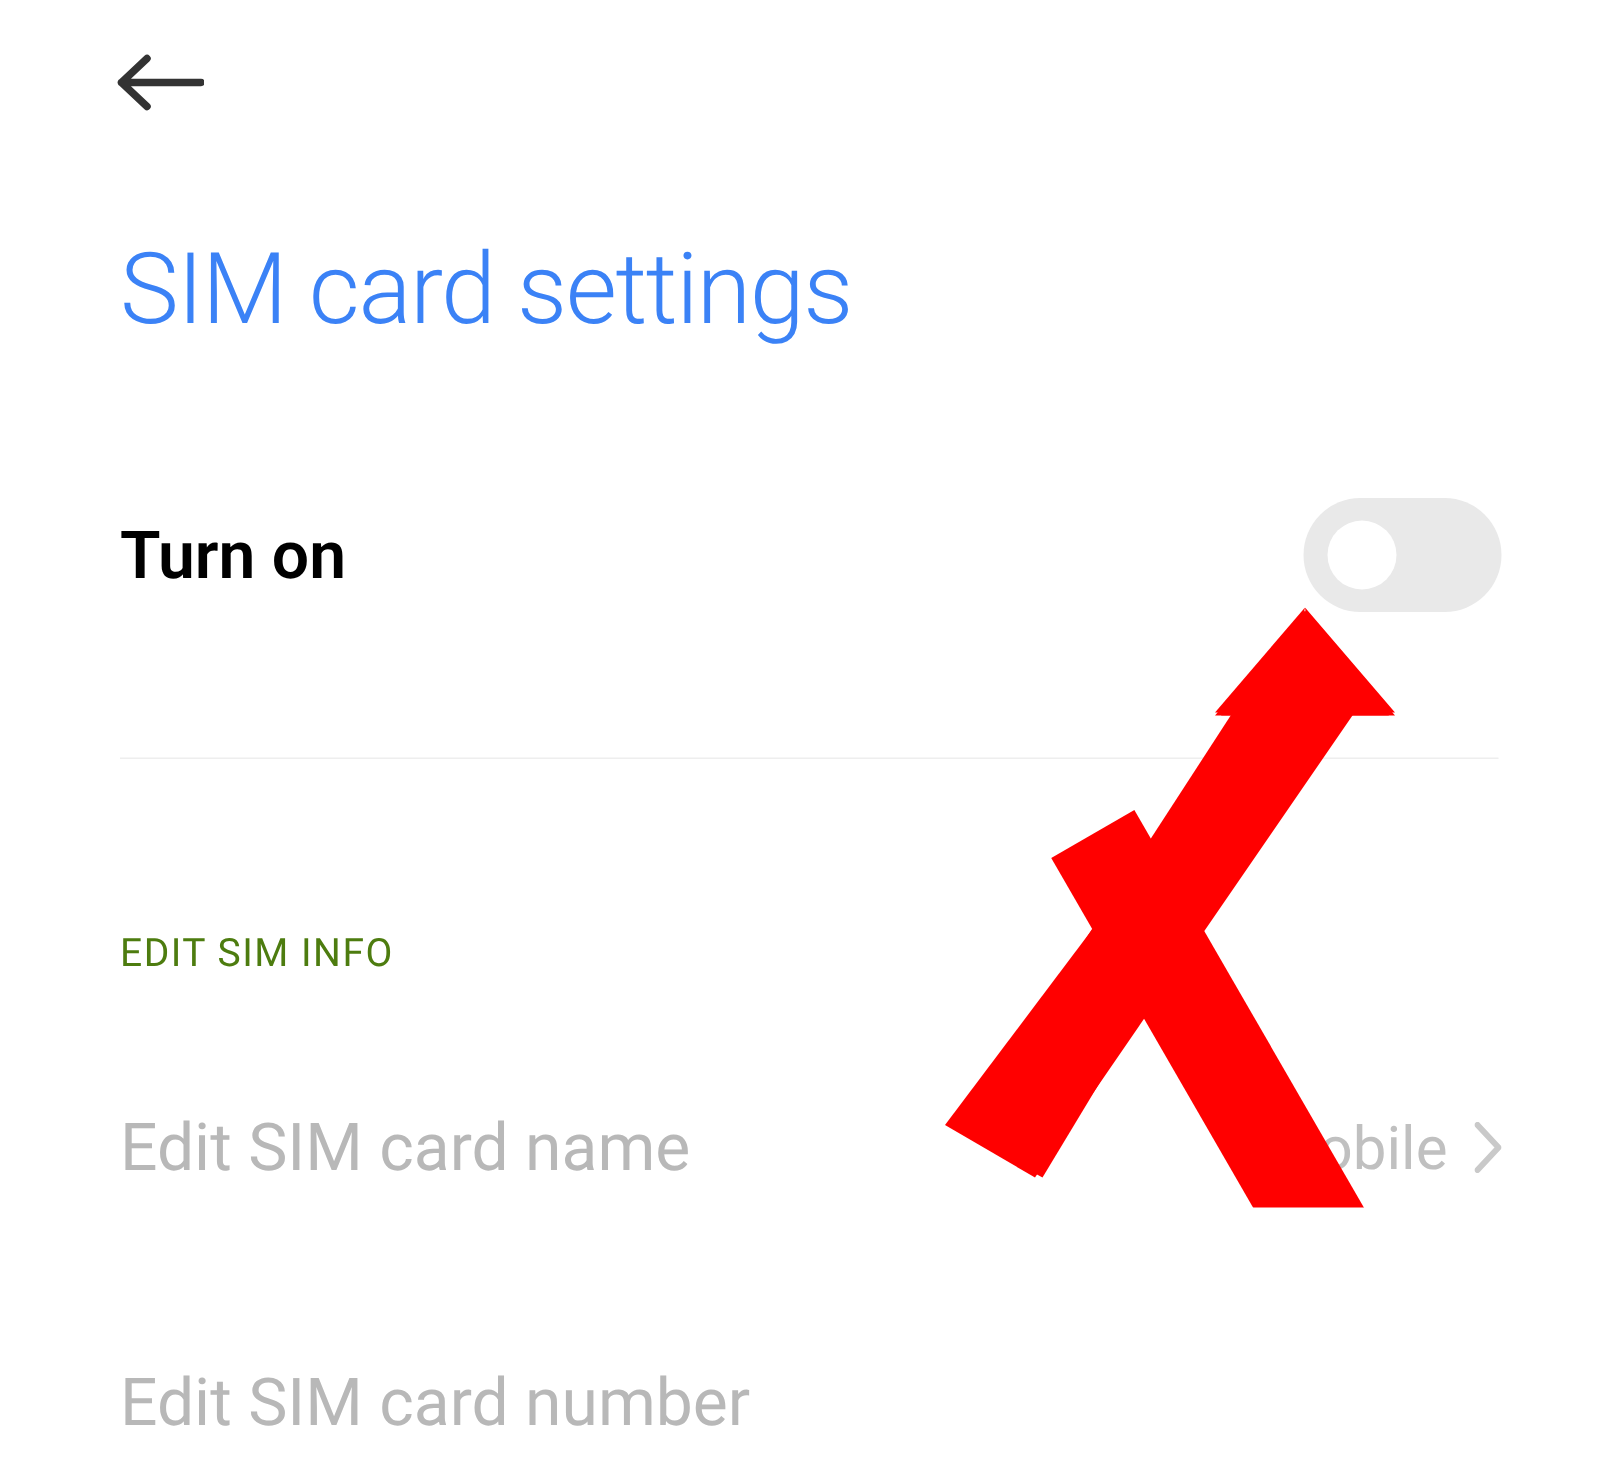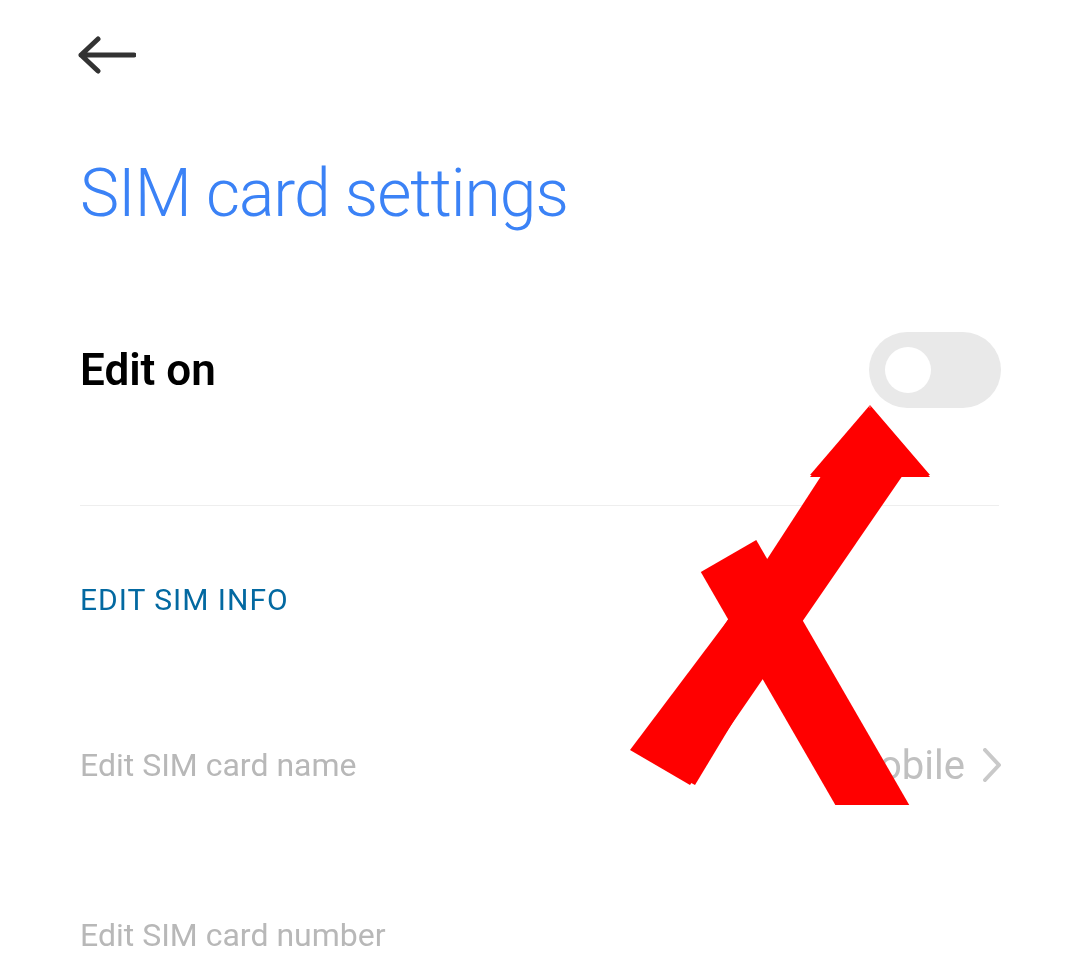--- a/index.html
+++ b/index.html
@@ -69,46 +69,46 @@
     .divider {
       position: absolute;
       top: 505px;
       left: 80px;
       right: 80px;
       height: 1px;
       background: #eeeeee;
     }
     .section-header {
       position: absolute;
-      top: 582px;
+      top: 621px;
       left: 80px;
-      font-size: 30px;
+      font-size: 26px;
       font-weight: 400;
-      color: #0369a1;
+      color: #4d7c0f;
       letter-spacing: 1px;
     }
     .setting-row {
       position: absolute;
       left: 80px;
       right: 78px;
       display: flex;
       align-items: center;
       justify-content: space-between;
       cursor: pointer;
       height: 60px;
     }
     .setting-row-1 {
       top: 735px;
     }
     .setting-row-2 {
       top: 905px;
       gap: 12px;
     }
     .setting-label {
-      font-size: 32px;
+      font-size: 44px;
       font-weight: 400;
       color: #b8b8b8;
     }
     .setting-value-wrap {
       display: flex;
       align-items: center;
       gap: 18px;
     }
     .setting-value {
       font-size: 40px;
@@ -131,21 +131,21 @@
 
 <div class="back-button">
   <svg width="58" height="38" viewBox="0 0 58 38">
     <path d="M 20 3 L 3 19 L 20 35 M 3 19 L 56 19" stroke="#333333" stroke-width="5" fill="none" stroke-linecap="round" stroke-linejoin="round"></path>
   </svg>
 </div>
 
 <h1 class="page-title">SIM card settings</h1>
 
 <div class="turn-on-row">
-  <span class="turn-on-label">Edit on</span>
+  <span class="turn-on-label">Turn on</span>
   <div class="toggle">
     <div class="toggle-knob"></div>
   </div>
 </div>
 
 <div class="divider"></div>
 
 <div class="section-header">EDIT SIM INFO</div>
 
 <div class="setting-row setting-row-1">

